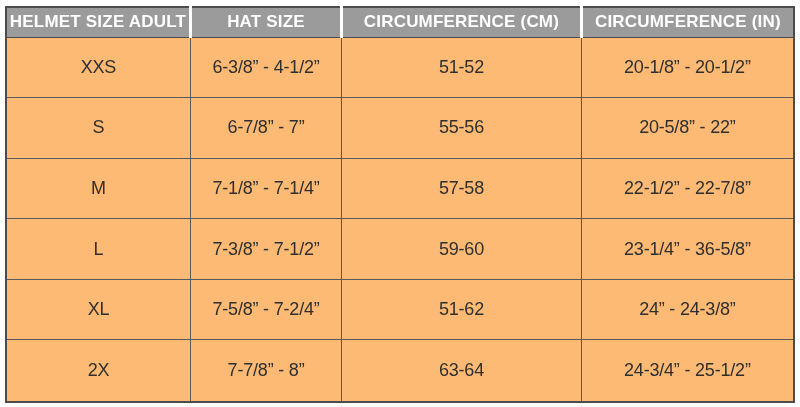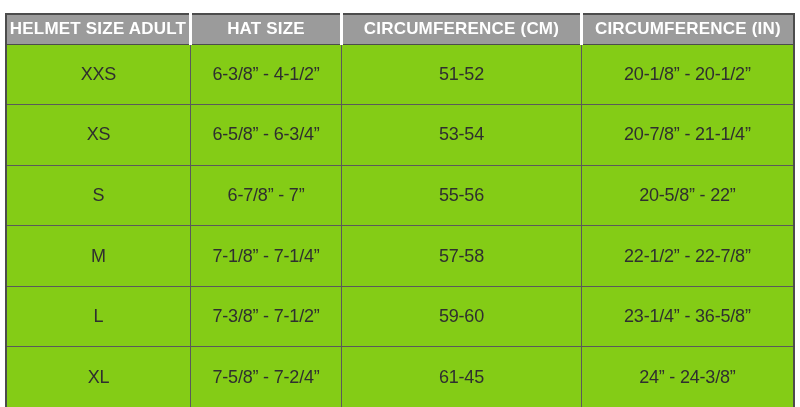--- a/index.html
+++ b/index.html
@@ -1,21 +1,21 @@
 <!DOCTYPE html>
 <html><head>
 <meta charset="utf-8">
 <style>
   * { margin: 0; padding: 0; box-sizing: border-box; }
   html, body { background: #ffffff; }
   .page {
     width: 800px;
     height: 407px;
     background: #ffffff;
-    padding: 13px 5px 2px 5px;
+    padding: 6px 5px 2px 5px;
     font-family: "Liberation Sans", sans-serif;
   }
   table.size-chart {
     width: 100%;
     height: 397px;
     border-collapse: collapse;
     table-layout: fixed;
     border: 2px solid #4c4c4c;
   }
   thead th {
@@ -27,21 +27,21 @@
     height: 30px;
     text-align: center;
     text-transform: uppercase;
     border-left: 3px solid #ffffff;
     border-bottom: 1px solid #4c4c4c;
     white-space: nowrap;
     overflow: hidden;
   }
   thead th:first-child { border-left: none; }
   tbody td {
-    background: #84cc16;
+    background: #fdba74;
     color: #2f2f2f;
     font-size: 18px;
     letter-spacing: -0.2px;
     text-align: center;
     vertical-align: middle;
     height: 21px;
     border: 1px solid #5a5a5a;
     white-space: nowrap;
     overflow: hidden;
   }
@@ -66,44 +66,44 @@
       </tr>
     </thead>
     <tbody>
       <tr>
         <td>XXS</td>
         <td>6-3/8” - 4-1/2”</td>
         <td>51-52</td>
         <td>20-1/8” - 20-1/2”</td>
       </tr>
       <tr>
-        <td>XS</td>
-        <td>6-5/8” - 6-3/4”</td>
-        <td>53-54</td>
-        <td>20-7/8” - 21-1/4”</td>
-      </tr>
-      <tr>
         <td>S</td>
         <td>6-7/8” - 7”</td>
         <td>55-56</td>
         <td>20-5/8” - 22”</td>
       </tr>
       <tr>
         <td>M</td>
         <td>7-1/8” - 7-1/4”</td>
         <td>57-58</td>
         <td>22-1/2” - 22-7/8”</td>
       </tr>
       <tr>
         <td>L</td>
         <td>7-3/8” - 7-1/2”</td>
         <td>59-60</td>
         <td>23-1/4” - 36-5/8”</td>
       </tr>
       <tr>
         <td>XL</td>
         <td>7-5/8” - 7-2/4”</td>
-        <td>61-45</td>
+        <td>51-62</td>
         <td>24” - 24-3/8”</td>
+      </tr>
+      <tr>
+        <td>2X</td>
+        <td>7-7/8” - 8”</td>
+        <td>63-64</td>
+        <td>24-3/4” - 25-1/2”</td>
       </tr>
     </tbody>
   </table>
 </div>
 
 </body></html>

